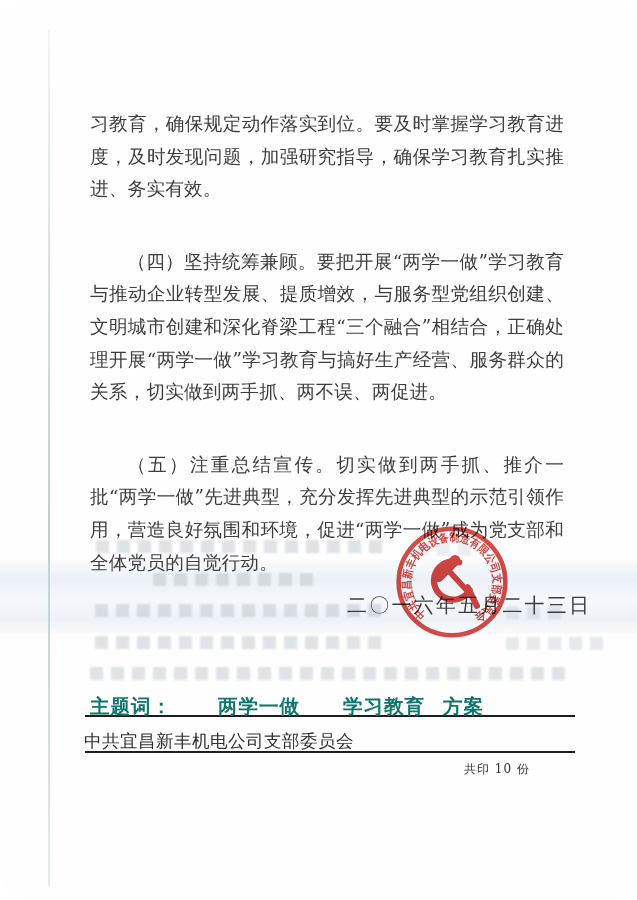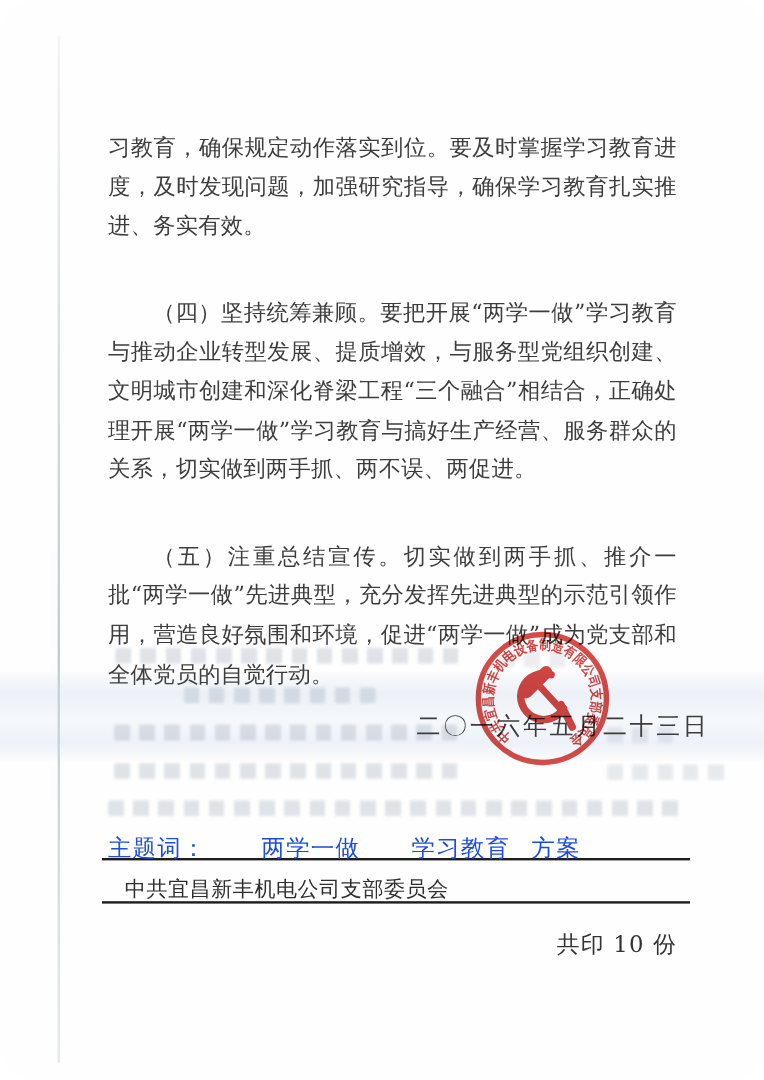--- a/index.html
+++ b/index.html
@@ -64,36 +64,35 @@
     z-index:3;mix-blend-mode:multiply;opacity:.92;
     filter:blur(.3px);
   }
 
   .footer-rule{
     position:absolute;left:85px;width:490px;height:2px;
     background:#1d1d1d;z-index:4;
   }
   .subject-row{
     position:absolute;left:90px;top:693px;width:480px;
-    font-size:19.5px;font-weight:400;color:#1d4ed8;
+    font-size:19.5px;font-weight:700;color:#0f766e;
     letter-spacing:1px;z-index:4;white-space:nowrap;
   }
   .subject-row .gap1{display:inline-block;width:46px;}
   .subject-row .gap2{display:inline-block;width:43px;}
   .subject-row .gap3{display:inline-block;width:18px;}
   .issuer-row{
-    position:absolute;left:104px;top:729px;width:482px;
+    position:absolute;left:84px;top:729px;width:482px;
     font-size:17.5px;color:#2e2e2e;z-index:4;white-space:nowrap;
     display:flex;justify-content:space-between;letter-spacing:.5px;
   }
   .copies-line{
     position:absolute;left:464px;top:761px;
-    font-size:19px;color:#333;z-index:4;white-space:nowrap;
+    font-size:12px;color:#333;z-index:4;white-space:nowrap;
     letter-spacing:1px;
-    margin-top:13px;
   }
 </style>
 </head>
 <body>
 
 <div class="page">
 
   <div class="scan-line"></div>
   <div class="tint-band"></div>
 

